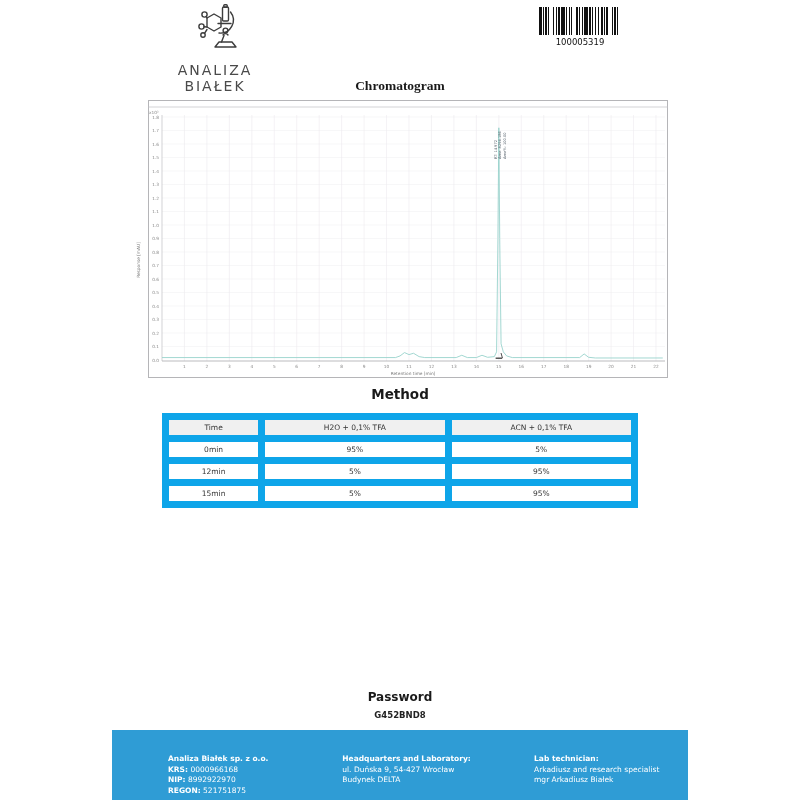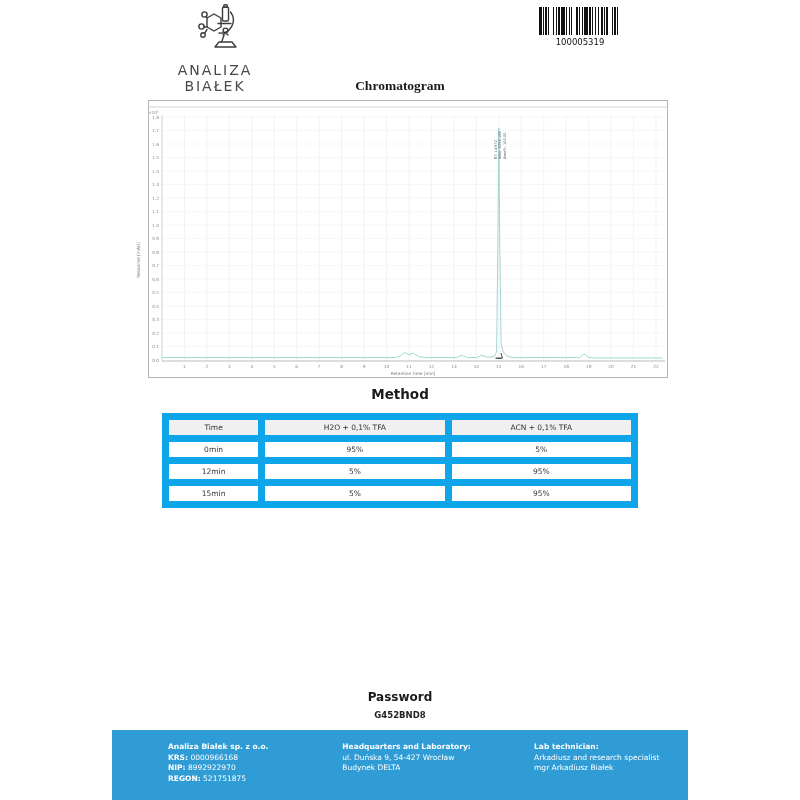--- a/index.html
+++ b/index.html
@@ -32,21 +32,21 @@
   table.method th, table.method td {
     border:7px solid #0ea5e9; text-align:center; height:22px; font-weight:normal; padding:0 4px; }
   table.method th { background:#f0f0f0; }
   col.c-time { width:20.5%; } col.c-a { width:39.75%; } col.c-b { width:39.75%; }
   
   .password-block { position:absolute; top:690px; left:0; width:100%; text-align:center; }
   .password-label { font-size:12px; font-weight:bold; color:#1a1a1a; }
   .password-value { margin-top:6px; font-size:8.5px; color:#222;font-weight:bold; }
   
   .footer { position:absolute; left:112px; top:730px; width:576px; height:70px;
-    display:flex; align-items:flex-start; padding-top:12px; color:#ffffff; }
+    display:flex; align-items:flex-start; padding-top:24px; color:#ffffff; }
   .footer .col { font-size:7.5px; line-height:1.4; }
   .footer .col b { font-weight:bold; }
   .f-col1 { margin-left:56px; width:164px; }
   .f-col2 { margin-left:24px;  width:182px; }
   .f-col3 { margin-left:25px;  width:168px; }
 </style>
 </head>
 <body>
 
 <div class="page">

